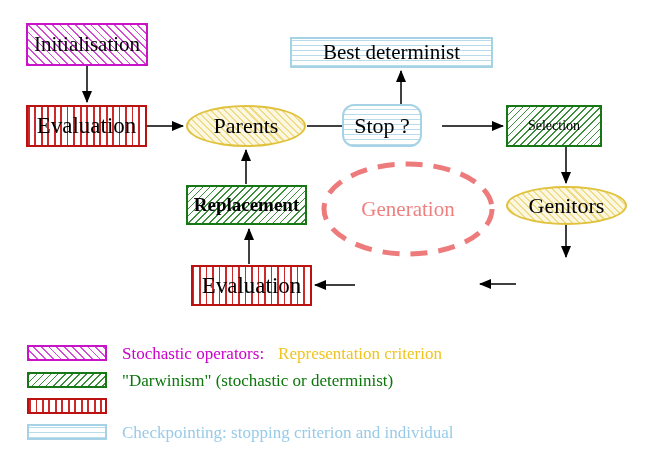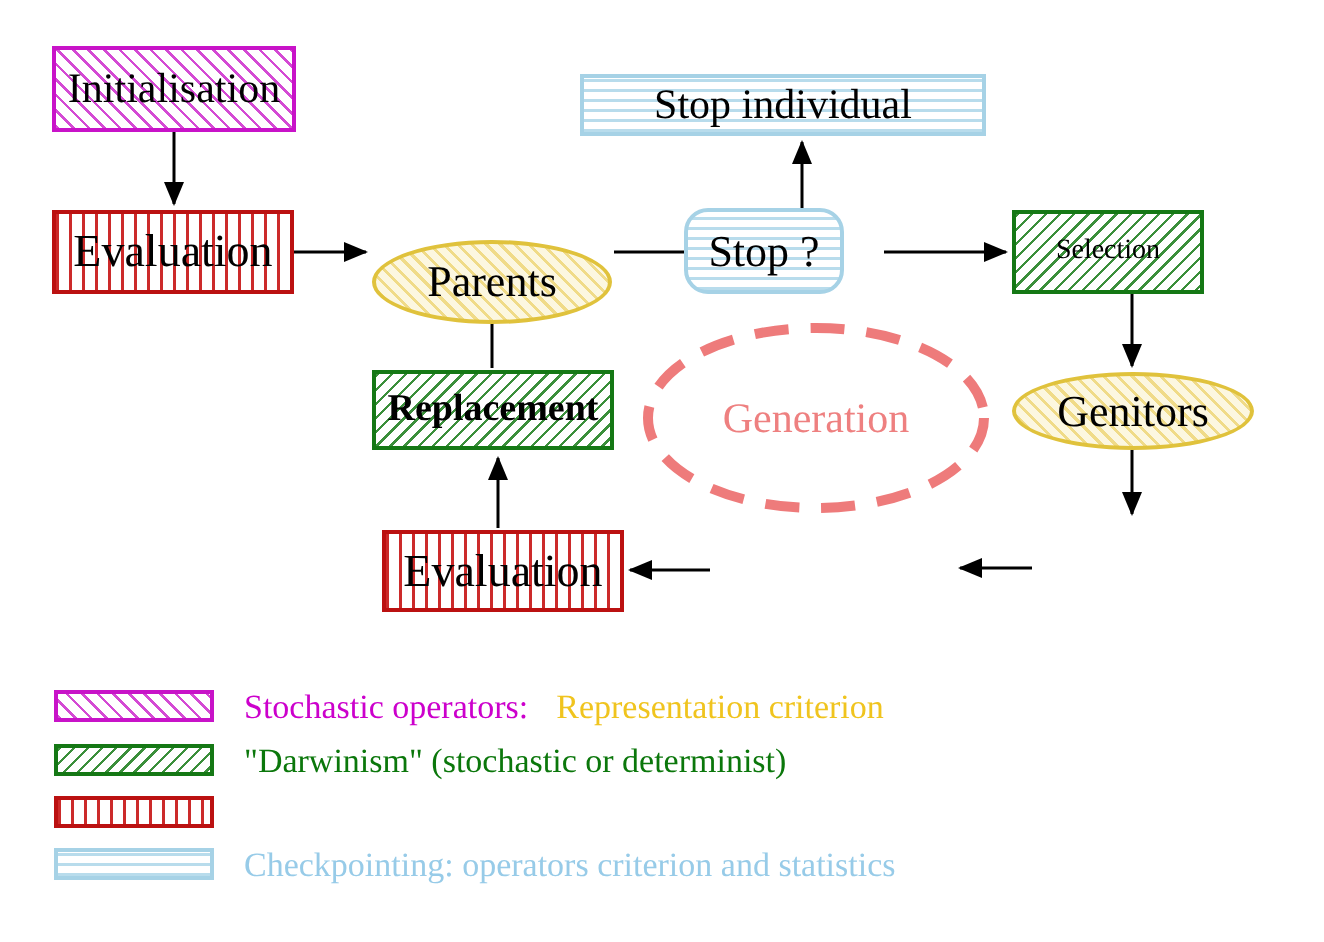--- a/index.html
+++ b/index.html
@@ -29,21 +29,21 @@
     border:2px solid #a6d2e6;
     background:repeating-linear-gradient(0deg,#b8dcec 0 1.3px,rgba(0,0,0,0) 1.3px 5px),#fff;
   }
   .ellipse-yellow {
     border:2px solid #e0c23c; border-radius:50%;
     background:repeating-linear-gradient(45deg,#f0db88 0 1.5px,#fcf7e0 1.5px 5px);
   }
   
   #n-initialisation { left:26px;  top:23px;  width:122px; height:43px; font-size:21px; }
   #n-evaluation-top { left:26px;  top:105px; width:121px; height:42px; font-size:23px; }
-  #n-parents        { left:186px; top:120px; width:120px; height:42px; font-size:22px; }
+  #n-parents        { left:186px; top:105px; width:120px; height:42px; font-size:22px; }
   #n-best           { left:290px; top:37px;  width:203px; height:31px; font-size:21px; }
   #n-stop           { left:342px; top:104px; width:80px;  height:43px; font-size:22px; border-radius:12px; }
   #n-selection      { left:506px; top:105px; width:96px; height:42px; font-size:14px; }
   #n-genitors       { left:506px; top:186px; width:121px; height:39px; font-size:22px; }
   #n-crossover      { left:516px; top:260px; width:121px; height:42px; font-size:15px;
                       flex-direction:column; line-height:17px; }
   #n-offspring      { left:355px; top:265px; width:122px; height:39px; font-size:22px; }
   #n-evaluation-bot { left:191px; top:265px; width:121px; height:41px; font-size:23px; }
   #n-replacement    { left:186px; top:185px; width:121px; height:40px; font-size:19px;font-weight:bold; }
   #generation-label {
@@ -88,21 +88,21 @@
       <line x1="246" y1="184" x2="246" y2="150" marker-end="url(#ah)"></line>
     </g>
   </svg>
 
   <div id="n-initialisation" class="node hatch-magenta">Initialisation</div>
 
   <div id="n-evaluation-top" class="node stripe-red">Evaluation</div>
 
   <div id="n-parents" class="node ellipse-yellow">Parents</div>
 
-  <div id="n-best" class="node stripe-cyan">Stop individual</div>
+  <div id="n-best" class="node stripe-cyan">Best determinist</div>
 
   <div id="n-stop" class="node stripe-cyan">Stop ?</div>
 
   <div id="n-selection" class="node hatch-green">Selection</div>
 
   <div id="n-genitors" class="node ellipse-yellow">Genitors</div>
 
 
 
   <div id="n-evaluation-bot" class="node stripe-red">Evaluation</div>
@@ -113,15 +113,15 @@
 
   <div id="sw-1" class="swatch hatch-magenta"></div>
   <div id="sw-2" class="swatch hatch-green"></div>
   <div id="sw-3" class="swatch stripe-red"></div>
   <div id="sw-4" class="swatch stripe-cyan"></div>
 
   <div id="lt-1" class="legend-text">
     <span>Stochastic operators:</span><span class="suffix">Representation criterion</span>
   </div>
   <div id="lt-2" class="legend-text">"Darwinism" (stochastic or determinist)</div>
-  <div id="lt-4" class="legend-text">Checkpointing: operators criterion and statistics</div>
+  <div id="lt-4" class="legend-text">Checkpointing: stopping criterion and individual</div>
 
 </div>
 
 </body></html>

